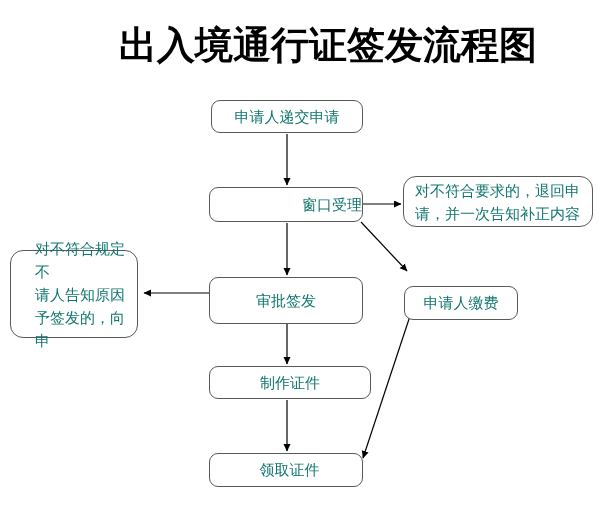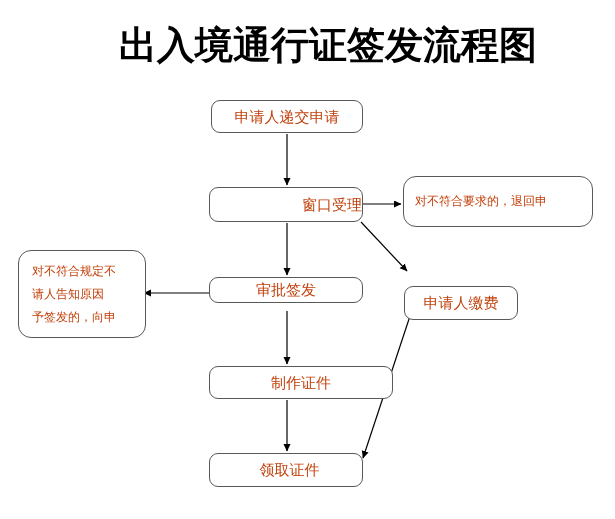--- a/index.html
+++ b/index.html
@@ -31,43 +31,43 @@
     color: #000000;
     letter-spacing: 0px;
     white-space: nowrap;
     padding-left: 38px;
   }
   .node {
     position: absolute;
     box-sizing: border-box;
     background: #ffffff;
     border: 1.5px solid #595959;
-    color: #c2410c;
+    color: #0f766e;
     display: flex;
     align-items: center;
     justify-content: center;
     font-size: 15px;
     line-height: 1.2;
   }
   .node.flow { border-radius: 9px; }
   .node.note {
     border-radius: 13px;
     flex-direction: column;
     align-items: flex-start;
     justify-content: center;
-    font-size: 12px;
+    font-size: 15px;
     line-height: 23px;
   }
   #node-submit  { left: 211px; top: 100px; width: 152px; height: 33px; }
   #node-accept  { left: 209px; top: 187px; width: 154px; height: 35px; justify-content: flex-end; }
   #node-return  { left: 403px; top: 176px; width: 190px; height: 51px; padding-left: 11px; }
-  #node-approve { left: 209px; top: 277px; width: 154px; height: 26px; }
-  #node-reject  { left: 10px;  top: 250px; width: 128px; height: 88px; padding-left: 13px; margin-left: 8px; }
+  #node-approve { left: 209px; top: 277px; width: 154px; height: 47px; }
+  #node-reject  { left: 10px;  top: 250px; width: 128px; height: 88px; padding-left: 24px; }
   #node-pay     { left: 404px; top: 274px; width: 114px; height: 34px; margin-top: 12px; }
-  #node-make    { left: 209px; top: 366px; width: 184px; height: 33px; }
+  #node-make    { left: 209px; top: 366px; width: 162px; height: 33px; }
   #node-receive { left: 209px; top: 453px; width: 154px; height: 34px; padding-left: 7px; }
   .edge {
     stroke: #000000;
     stroke-width: 1.2;
     fill: none;
   }
 </style>
 </head>
 <body>
 
@@ -94,20 +94,21 @@
   <div class="node flow" id="node-submit">
     <span>申请人递交申请</span>
   </div>
 
   <div class="node flow" id="node-accept">
     <span>窗口受理</span>
   </div>
 
   <div class="node note" id="node-return">
     <span>对不符合要求的，退回申</span>
+    <span>请，并一次告知补正内容</span>
   </div>
 
   <div class="node flow" id="node-approve">
     <span>审批签发</span>
   </div>
 
   <div class="node note" id="node-reject">
     <span>对不符合规定不</span>
     <span>请人告知原因</span>
     <span>予签发的，向申</span>

